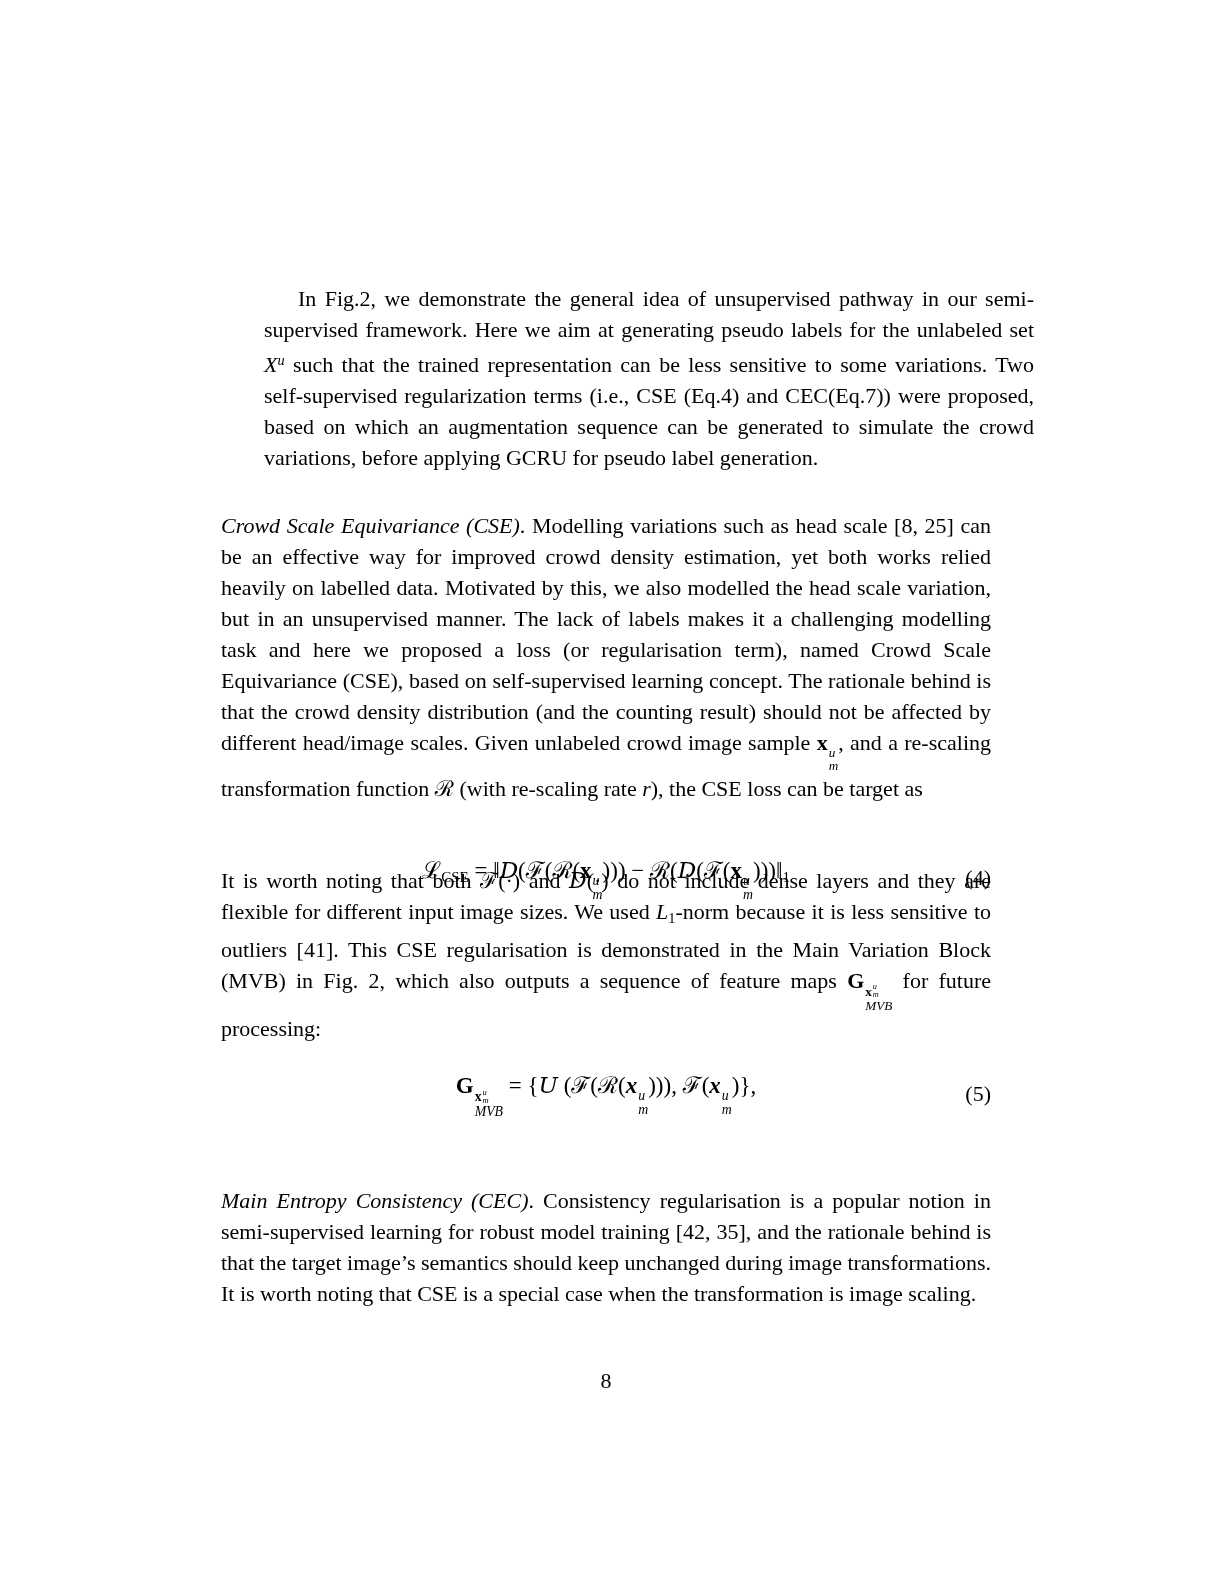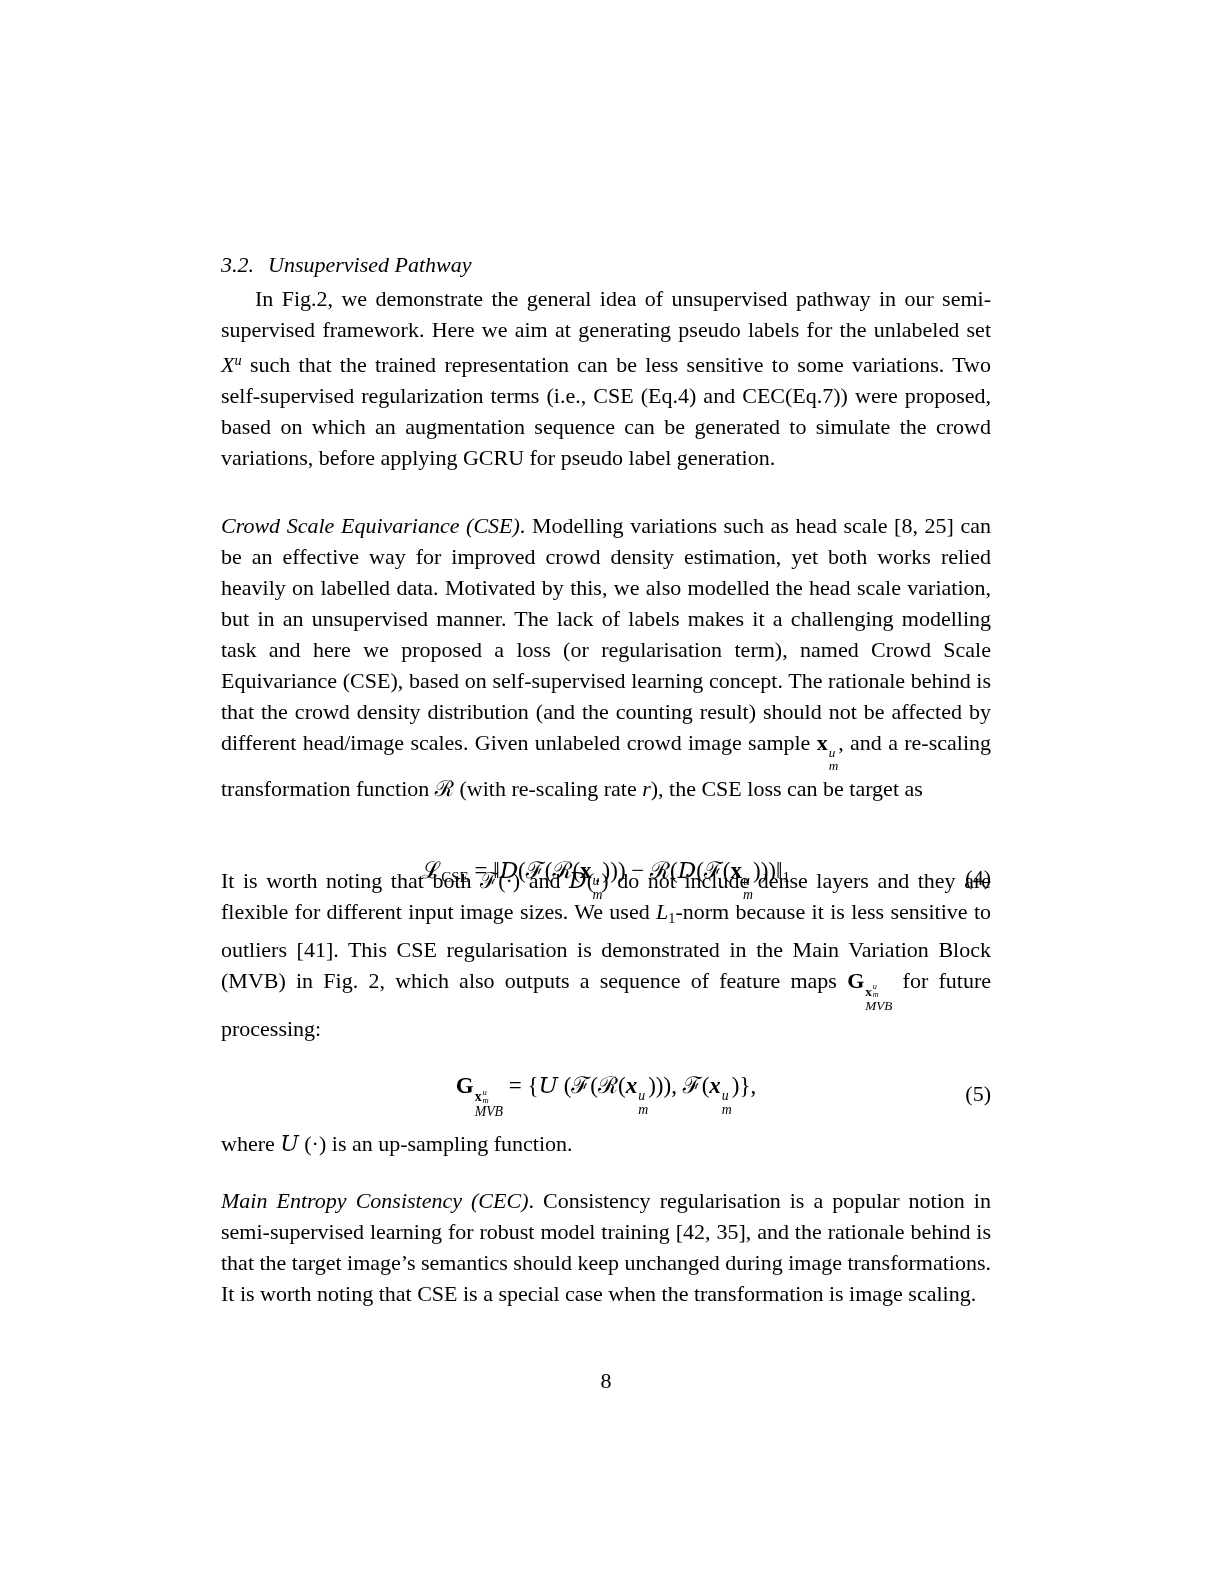--- a/index.html
+++ b/index.html
@@ -12,21 +12,21 @@
     overflow:hidden;
   }
   .col {
     position:absolute; left:221px; width:770px;
     font-size:22px; line-height:31px;
     text-align:justify;
     text-justify:inter-word;
   }
   .heading { font-style:italic; text-align:left; }
   .heading .hnum { margin-right:14px; }
-  .indent { text-indent:34px; }
+  .indent { text-indent:34px;margin-left:43px; }
   .lead { font-style:italic; }
   
   .m-n  { font-style:normal; }
   .m-i  { font-style:italic; }
   .m-b  { font-weight:bold; }
   .m-bi { font-weight:bold; font-style:italic; }
   .m-scr { font-style:italic; font-family:"DejaVu Serif",serif; }
   .m-sub  { font-size:0.65em; vertical-align:-0.3em; }
   .m-subi { font-size:0.65em; vertical-align:-0.3em; }
   .m-sup  { font-size:0.65em; vertical-align:0.5em; font-style:italic; }
@@ -53,23 +53,20 @@
     position:absolute; right:0; top:50%; transform:translateY(-50%);
     font-size:22px;
   }
   .pageno { position:absolute; left:221px; width:770px; text-align:center; font-size:22px; }
 </style>
 </head>
 <body>
 
 <div class="page">
 
-  <div class="col heading" style="top:249px;">
-    <span class="hnum">3.2.</span><span>Unsupervised Pathway</span>
-  </div>
 
   <div class="col indent" style="top:283px;">
     <span>In Fig.2, we demonstrate the general idea of unsupervised pathway in our semi-supervised framework. Here we aim at generating pseudo labels for the unlabeled set </span><span><span class="m-i">X</span><span class="m-sup">u</span></span><span> such that the trained representation can be less sensitive to some variations. Two self-supervised regularization terms (i.e., CSE (Eq.4) and CEC(Eq.7)) were proposed, based on which an augmentation sequence can be generated to simulate the crowd variations, before applying GCRU for pseudo label generation.</span>
   </div>
 
   <div class="col" style="top:510px;">
     <span class="lead">Crowd Scale Equivariance (CSE)</span><span>. Modelling variations such as head scale [8, 25] can be an effective way for improved crowd density estimation, yet both works relied heavily on labelled data. Motivated by this, we also modelled the head scale variation, but in an unsupervised manner. The lack of labels makes it a challenging modelling task and here we proposed a loss (or regularisation term), named Crowd Scale Equivariance (CSE), based on self-supervised learning concept. The rationale behind is that the crowd density distribution (and the counting result) should not be affected by different head/image scales. Given unlabeled crowd image sample </span><span><span class="m-b">x</span><span class="m-ss">
           <span>u</span>
           <span>m</span>
         </span></span><span>, and a re-scaling transformation function ℛ (with re-scaling rate </span><span><span class="m-i">r</span></span><span>), the CSE loss can be target as</span>
@@ -112,23 +109,20 @@
         </span><span class="m-n"> = {</span><span class="m-scr">U</span><span class="m-n"> (</span><span class="m-n">ℱ</span><span class="m-n">(</span><span class="m-n">ℛ</span><span class="m-n">(</span><span class="m-bi">x</span><span class="m-ss">
           <span>u</span>
           <span>m</span>
         </span><span class="m-n">))), </span><span class="m-n">ℱ</span><span class="m-n">(</span><span class="m-bi">x</span><span class="m-ss">
           <span>u</span>
           <span>m</span>
         </span><span class="m-n">)},</span></span>
     <span class="eq-num">(5)</span>
   </div>
 
-  <div class="col" style="top:1128px; text-align:left;">
-    <span>where </span><span><span class="m-scr">U</span><span class="m-n"> (·)</span></span><span> is an up-sampling function.</span>
-  </div>
 
   <div class="col" style="top:1185px;">
     <span class="lead">Main Entropy Consistency (CEC)</span><span>. Consistency regularisation is a popular notion in semi-supervised learning for robust model training [42, 35], and the rationale behind is that the target image’s semantics should keep unchanged during image transformations. It is worth noting that CSE is a special case when the transformation is image scaling.</span>
   </div>
 
   <div class="pageno" style="top:1368px;">8</div>
 
 </div>
 
 </body></html>

